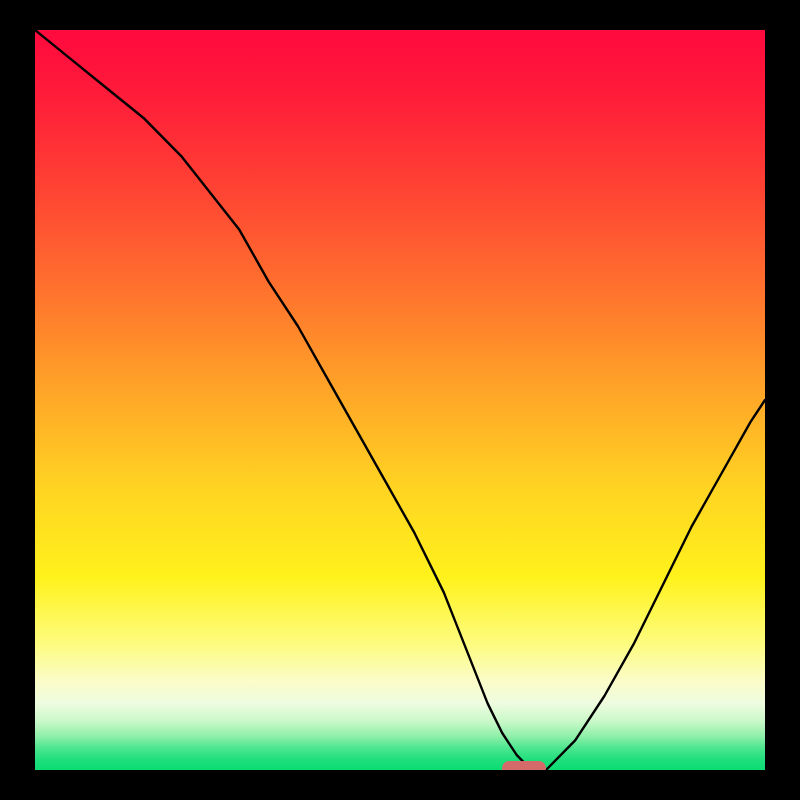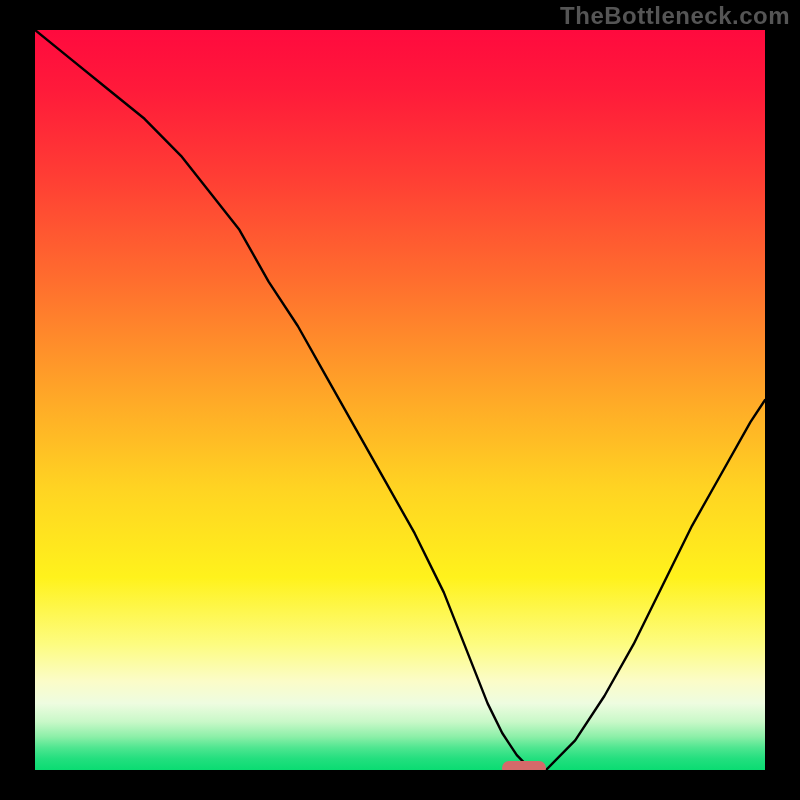--- a/index.html
+++ b/index.html
@@ -78,21 +78,20 @@
     border-radius: 7px;
     background: #d56a6a;
     z-index: 12;
   }
 </style>
 </head>
 <body>
 
 <div class="frame">
 
-  <div class="watermark">TheBottleneck.com</div>
 
   <div class="plot">
     <div class="gradient"></div>
 
     <svg class="curve" viewBox="0 0 730 740" preserveAspectRatio="none">
       <path d="M0.0 0.0 L36.5 29.6 L73.0 59.2 L109.5 88.8 L146.0 125.8 L175.2 162.8 L204.4 199.8 L233.6 251.6 L262.8 296.0 L292.0 347.8 L321.2 399.6 L350.4 451.4 L379.6 503.2 L408.8 562.4 L423.4 599.4 L438.0 636.4 L452.6 673.4 L467.2 703.0 L481.8 725.2 L496.4 740.0 L511.0 740.0 L540.2 710.4 L569.4 666.0 L598.6 614.2 L627.8 555.0 L657.0 495.8 L686.2 444.0 L715.4 392.2 L730.0 370.0"></path>
     </svg>
 
     <div class="minimum-marker" style="width: 43.8px; left: 467.2px; top: 731px;"></div>
   </div>

